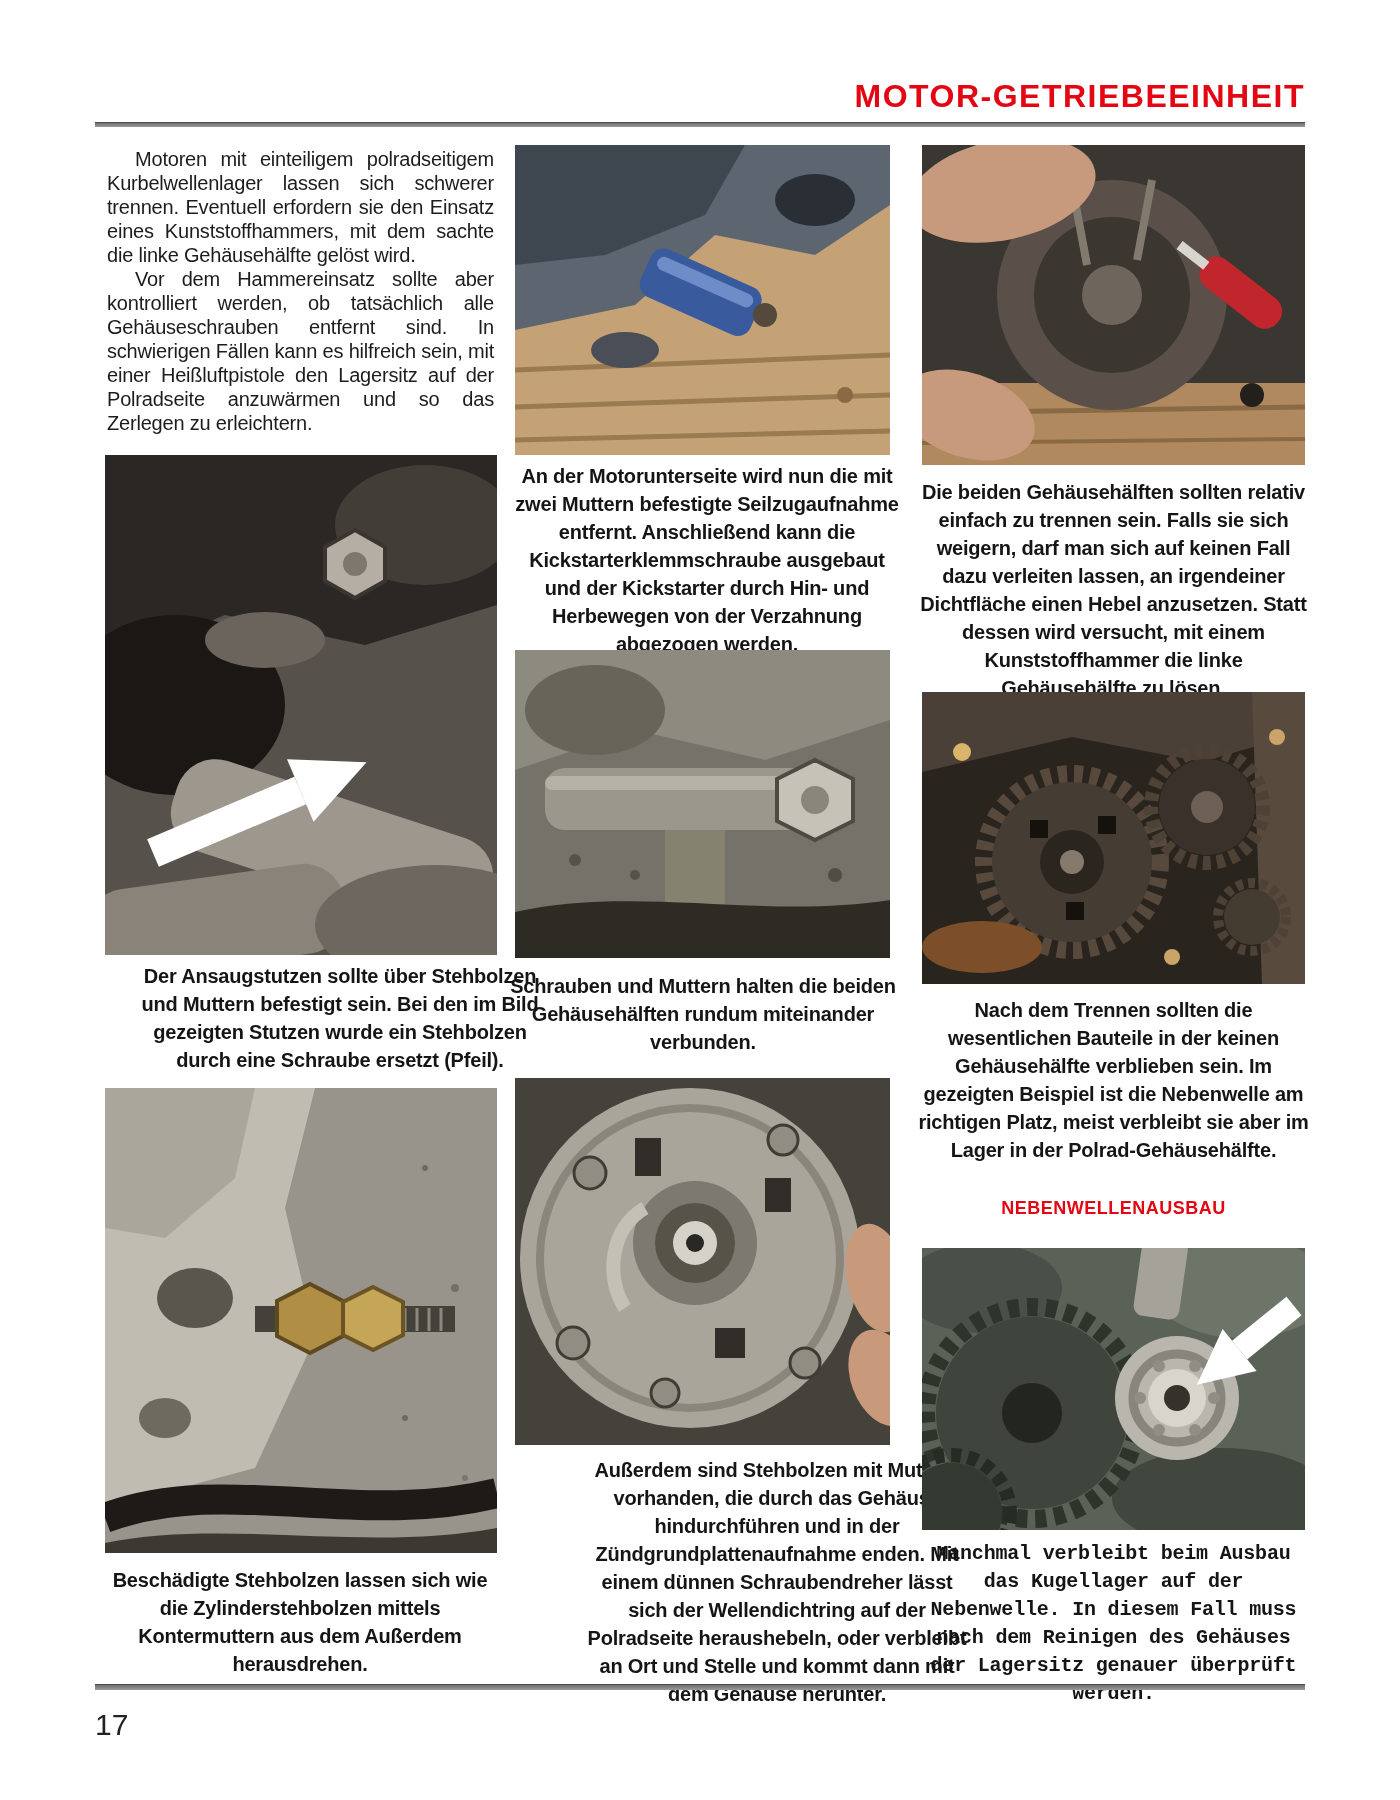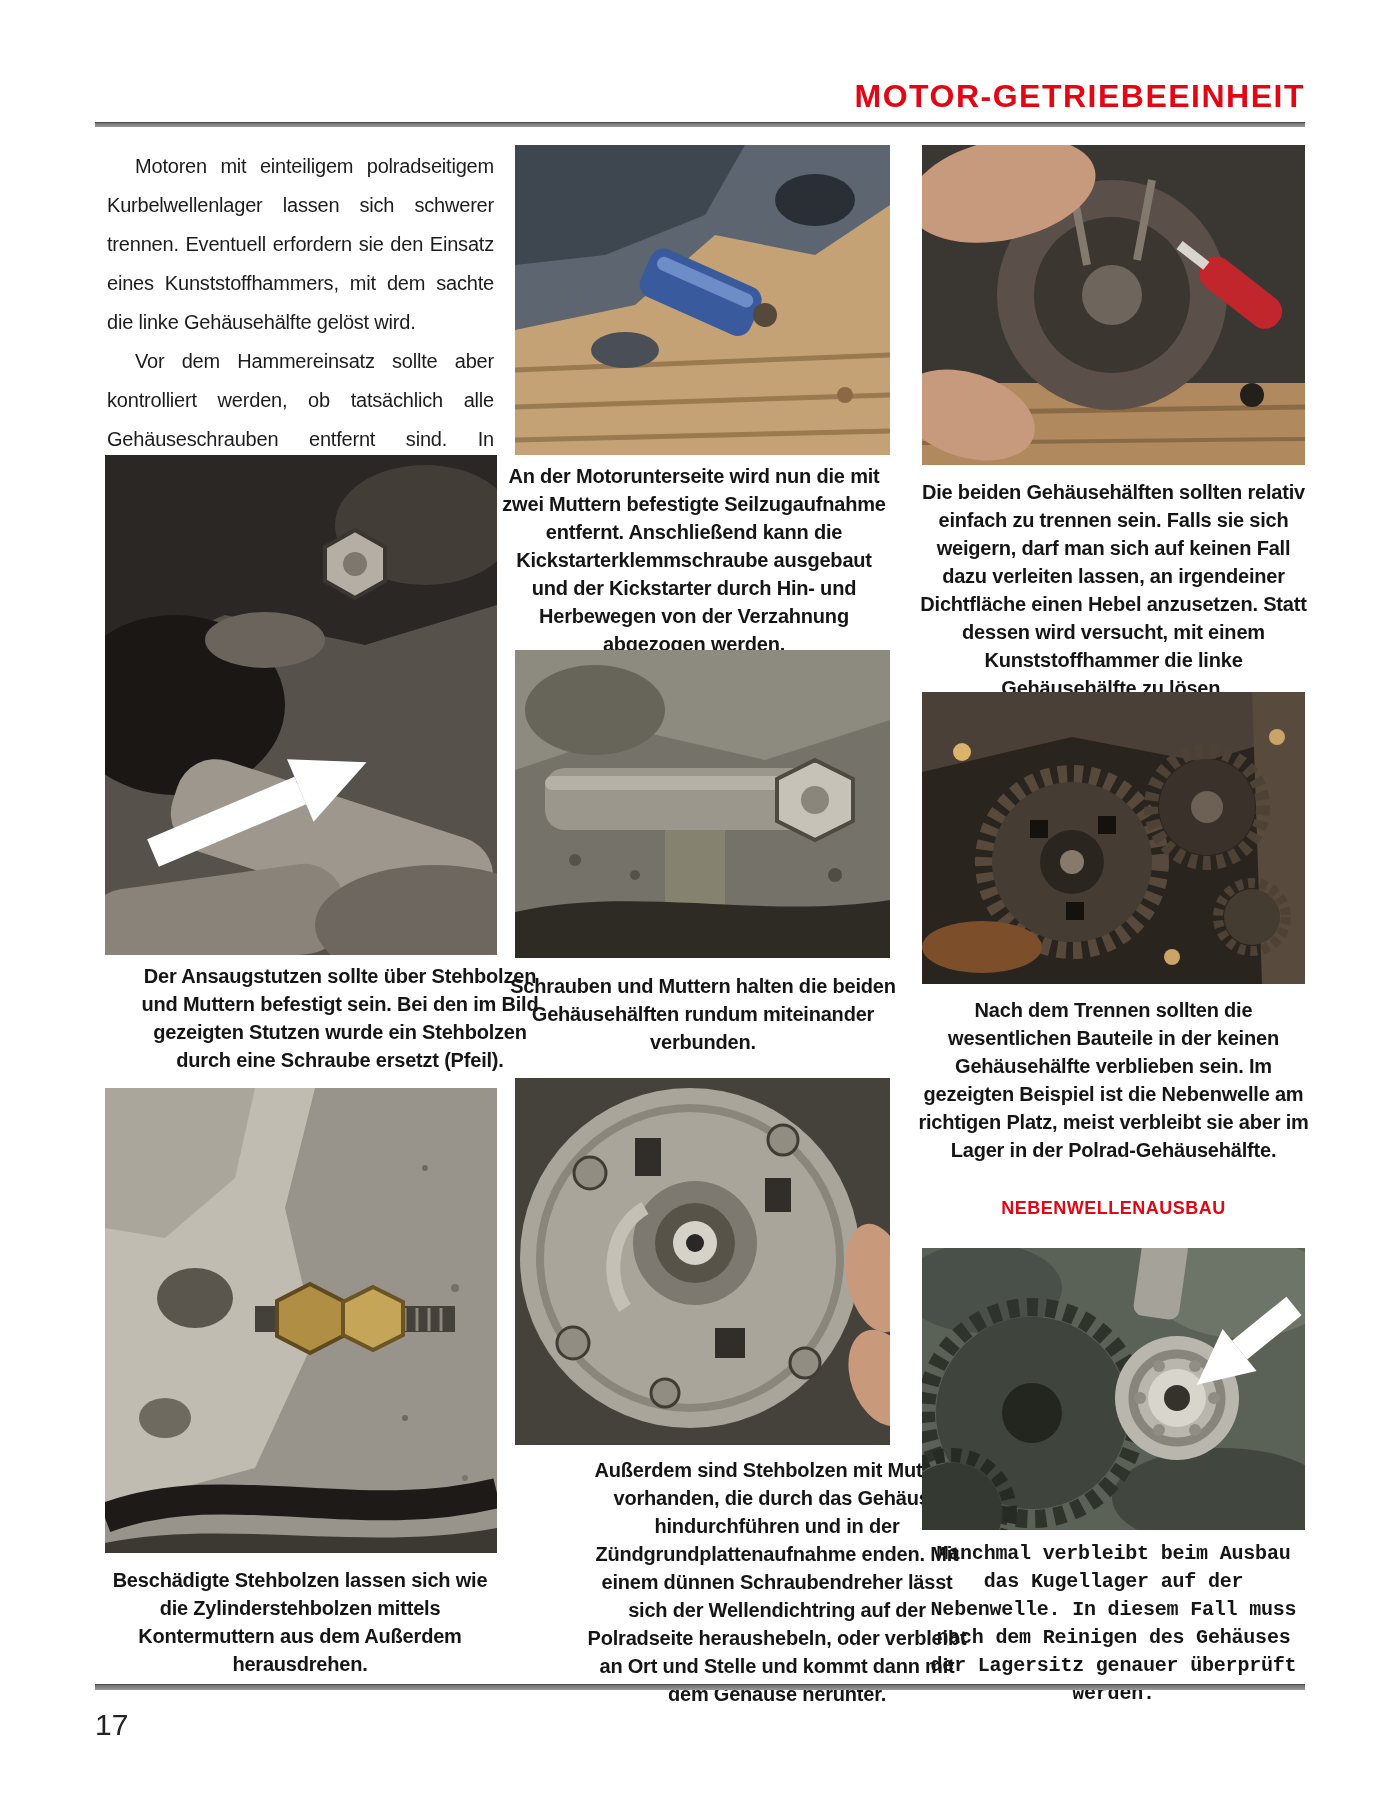--- a/index.html
+++ b/index.html
@@ -20,21 +20,21 @@
   }
   .rule {
     position:absolute; left:95px; width:1210px; height:5px;
     background:linear-gradient(#6f6f6f,#9a9a9a);
     border-top:1px solid #4e4e4e;
   }
   .rule-top { top:122px; }
   .rule-bottom { top:1684px; height:6px; }
   .bodytext {
     position:absolute; left:107px; top:147px; width:387px;
-    font-size:20px; line-height:39px; text-align:justify;
+    font-size:20px; line-height:24px; text-align:justify;
     letter-spacing:-0.2px; color:#1c1c1c;
   }
   .bodytext p { text-indent:1.4em; }
   .caption {
     position:absolute;
     font-size:20px; font-weight:bold; line-height:28px;
     text-align:center; letter-spacing:-0.2px; color:#151515;
   }
   .photo {
     position:absolute; overflow:hidden; background:#555;
@@ -129,21 +129,21 @@
       <g transform="rotate(24 180 160)">
         <rect x="120" y="120" width="120" height="52" rx="14" fill="#3a5a9e"></rect>
         <rect x="128" y="128" width="104" height="14" rx="7" fill="#6d8cc8"></rect>
       </g>
       <ellipse cx="110" cy="205" rx="34" ry="18" fill="#4a4f57"></ellipse>
       <circle cx="250" cy="170" r="12" fill="#54493a"></circle>
       <circle cx="330" cy="250" r="8" fill="#8a6a44"></circle>
     </svg>
   </div>
 
-  <div class="caption" style="left:499px; top:462px; width:390px;">An der Motorunterseite wird nun die mit zwei Muttern befestigte Seilzugaufnahme entfernt. Anschließend kann die Kickstarterklemmschraube ausgebaut und der Kickstarter durch Hin- und Herbewegen von der Verzahnung abgezogen werden.</div>
+  <div class="caption" style="left:512px; top:462px; width:390px;">An der Motorunterseite wird nun die mit zwei Muttern befestigte Seilzugaufnahme entfernt. Anschließend kann die Kickstarterklemmschraube ausgebaut und der Kickstarter durch Hin- und Herbewegen von der Verzahnung abgezogen werden.</div>
 
   <div class="photo" style="left:515px; top:650px; width:375px; height:308px;">
     <svg viewBox="0 0 375 308" preserveAspectRatio="none">
       <rect width="375" height="308" fill="#75726a"></rect>
       <path d="M0,0 H375 V70 L250,110 L120,80 L0,120 Z" fill="#8d8a80"></path>
       <ellipse cx="80" cy="60" rx="70" ry="45" fill="#67645a"></ellipse>
       <rect x="30" y="118" width="300" height="62" rx="20" fill="#9b978c"></rect>
       <rect x="30" y="126" width="300" height="14" rx="7" fill="#b5b1a6"></rect>
       <polygon points="300,110 338,129 338,171 300,190 262,171 262,129" fill="#c6c2b8" stroke="#4e4a42" stroke-width="4"></polygon>
       <circle cx="300" cy="150" r="14" fill="#8b867c"></circle>

